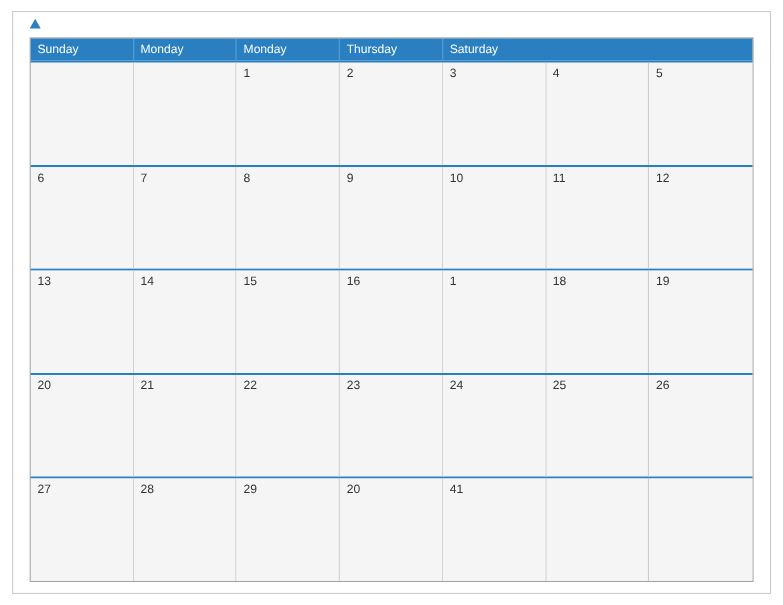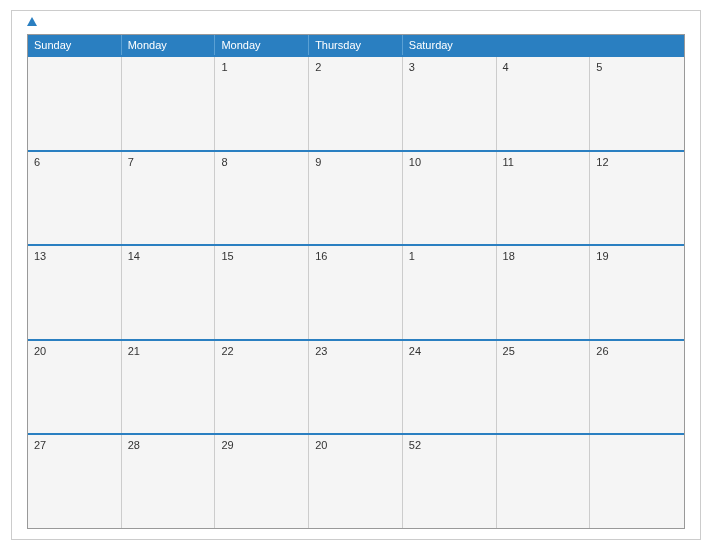--- a/index.html
+++ b/index.html
@@ -242,20 +242,20 @@
           <div class="day-cell">
             <span class="day-number">28</span>
           </div>
           <div class="day-cell">
             <span class="day-number">29</span>
           </div>
           <div class="day-cell">
             <span class="day-number">20</span>
           </div>
           <div class="day-cell">
-            <span class="day-number">52</span>
+            <span class="day-number">41</span>
           </div>
           <div class="day-cell empty"></div>
           <div class="day-cell empty"></div>
         </div>
       </div>
   </div>
 </div>
 
 </body></html>

